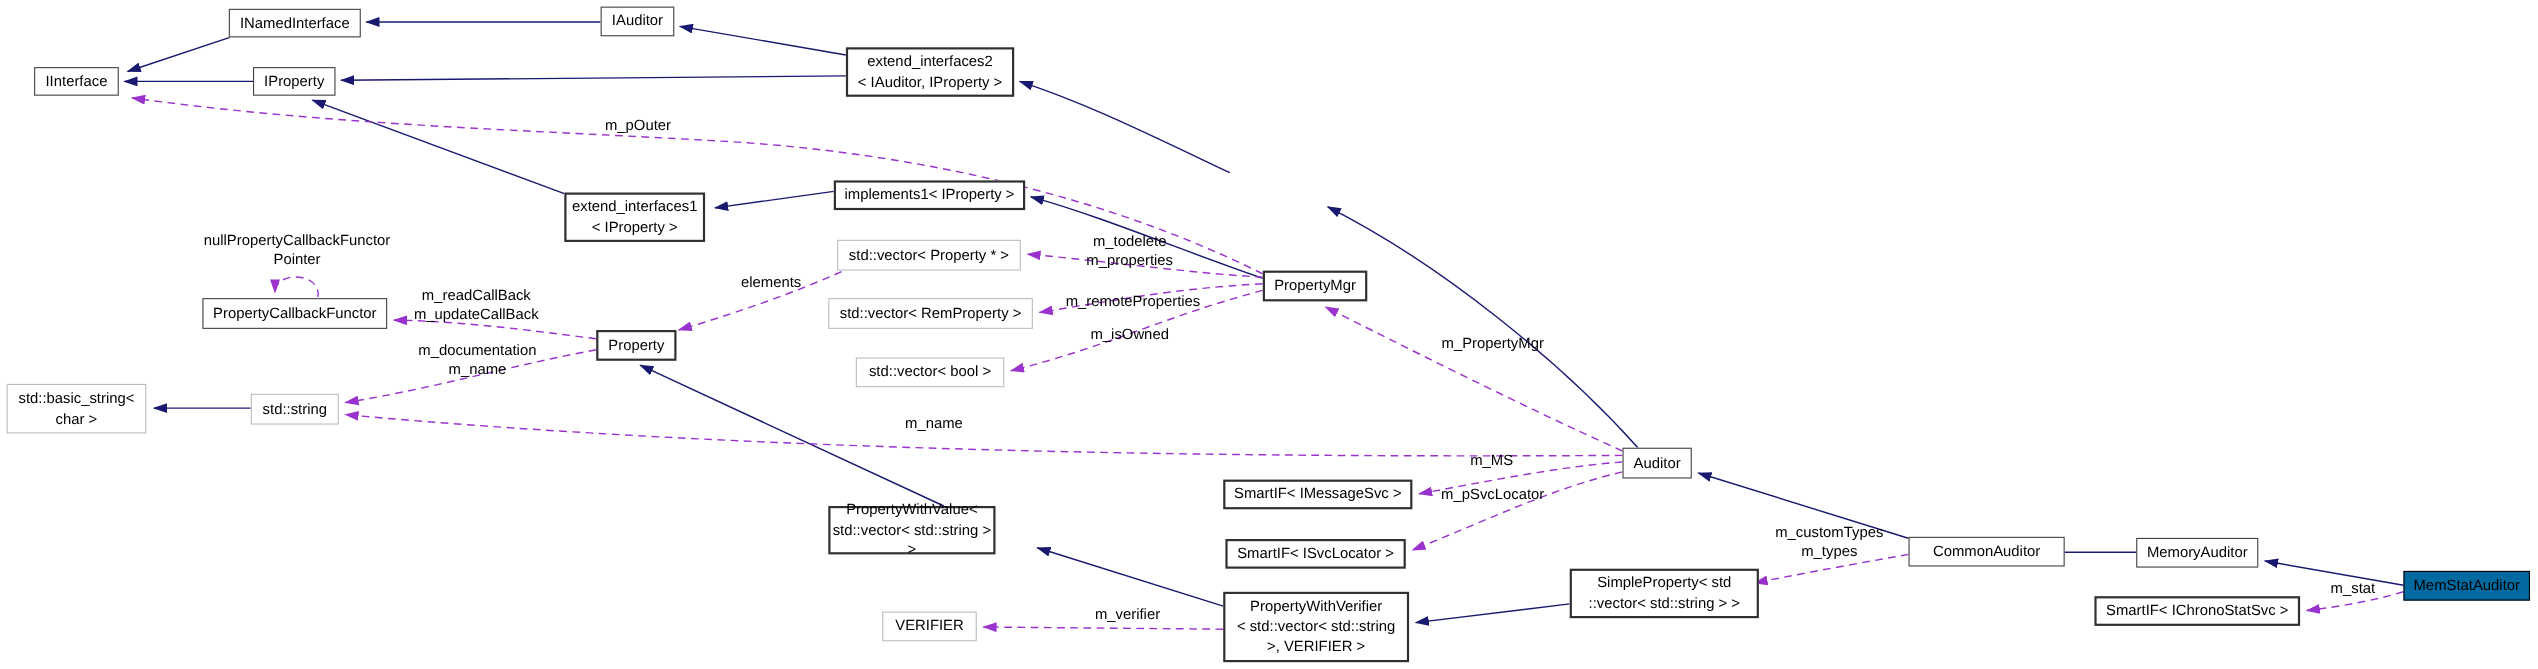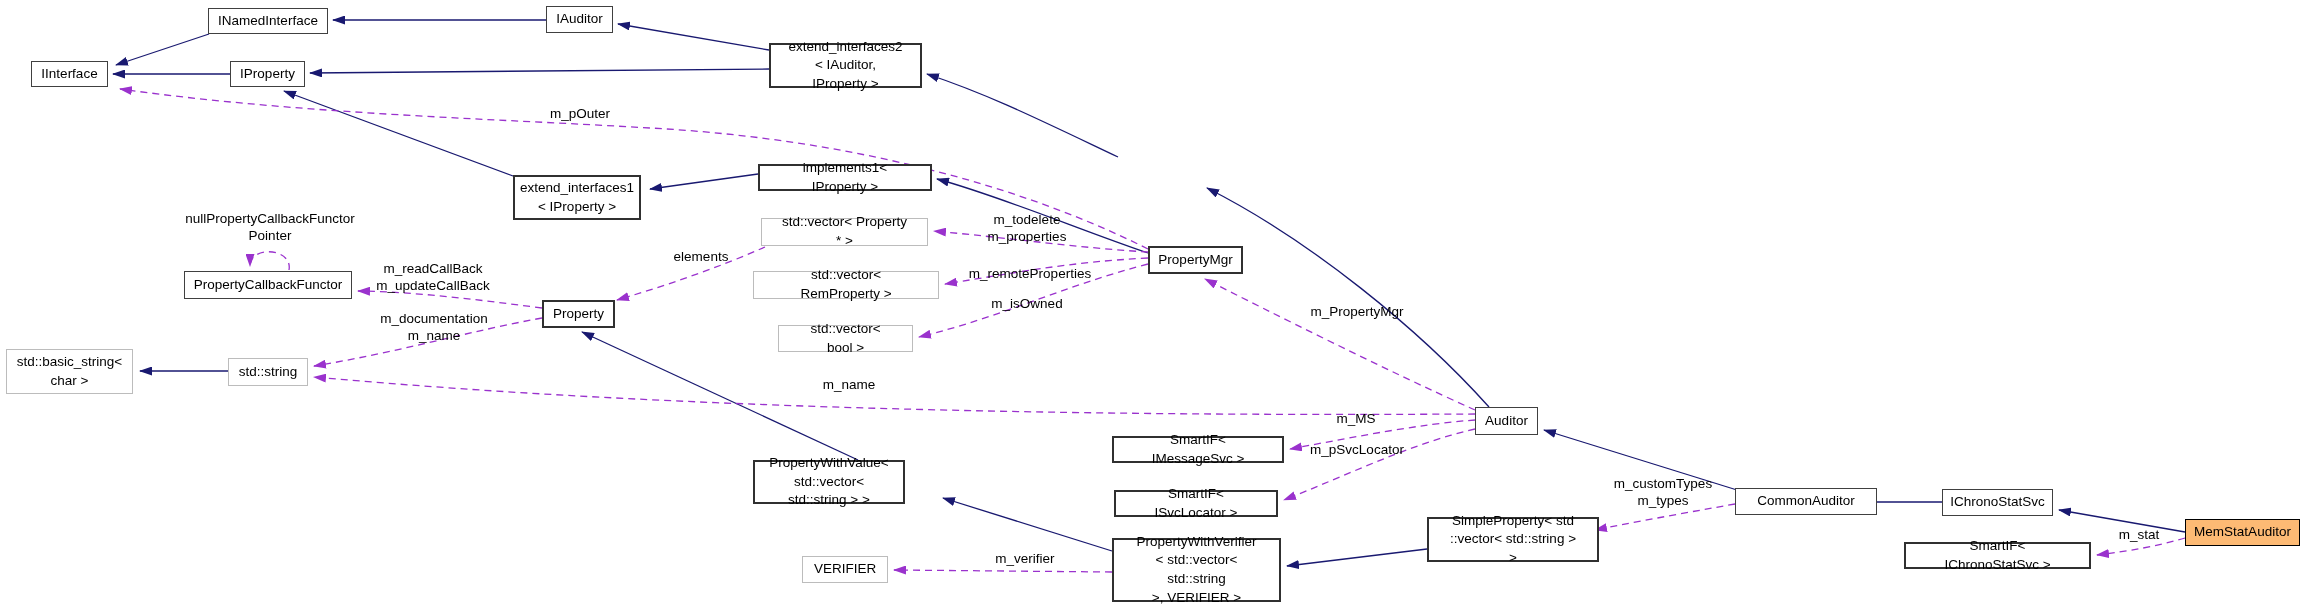--- a/index.html
+++ b/index.html
@@ -13,26 +13,26 @@
   #edges{position:absolute;left:0;top:0;width:2307px;height:608px;}
   .node{
     position:absolute;
     box-sizing:border-box;
     background:#ffffff;
     border:1.5px solid #404040;
     display:flex;align-items:center;justify-content:center;
     text-align:center;
     font-size:13.5px;line-height:1.38;color:#000000;
     white-space:pre-line;
-    padding:1px 20px;
+    padding:1px 0;
     cursor:pointer;
   }
   .node.bold{border-width:2px;border-color:#303030;}
   .node.ext{border:1.5px solid #bcbcbc;}
-  .node.current{background:#fdba74;border:1.5px solid #000000;cursor:default;}
+  .node.current{background:#0369a1;border:1.5px solid #000000;cursor:default;}
   .elabel{
     position:absolute;
     text-align:center;
     font-size:13.5px;line-height:1.25;color:#000000;
     white-space:pre-line;
     pointer-events:none;
   }
   .se{fill:none;stroke:#191970;stroke-width:1.3px;}
   .de{fill:none;stroke:#9a32cd;stroke-width:1.3px;stroke-dasharray:7 5;}
 </style>
@@ -109,21 +109,21 @@
   <div class="node ext" style="left:802px;top:556px;width:86px;height:27px">VERIFIER</div>
   <div class="node bold" style="left:1112px;top:538px;width:169px;height:64px">PropertyWithVerifier
 &lt; std::vector&lt; std::string
 &gt;, VERIFIER &gt;</div>
   <div class="node bold" style="left:1427px;top:517px;width:172px;height:45px">SimpleProperty&lt; std
 ::vector&lt; std::string &gt; &gt;</div>
   <div class="node bold" style="left:1112px;top:436px;width:172px;height:27px">SmartIF&lt; IMessageSvc &gt;</div>
   <div class="node bold" style="left:1114px;top:490px;width:164px;height:27px">SmartIF&lt; ISvcLocator &gt;</div>
   <div class="node" style="left:1475px;top:407px;width:63px;height:28px">Auditor</div>
   <div class="node" style="left:1735px;top:488px;width:142px;height:27px">CommonAuditor</div>
-  <div class="node" style="left:1942px;top:489px;width:111px;height:27px">IChronoStatSvc</div>
+  <div class="node" style="left:1942px;top:489px;width:111px;height:27px">MemoryAuditor</div>
   <div class="node current" style="left:2185px;top:519px;width:115px;height:27px">MemStatAuditor</div>
   <div class="node bold" style="left:1904px;top:542px;width:187px;height:27px">SmartIF&lt; IChronoStatSvc &gt;</div>
 
   <div class="elabel" style="left:538px;top:106px;width:84px">m_pOuter</div>
   <div class="elabel" style="left:962px;top:212px;width:130px">m_todelete
 m_properties</div>
   <div class="elabel" style="left:965px;top:266px;width:130px">m_remoteProperties</div>
   <div class="elabel" style="left:962px;top:296px;width:130px">m_isOwned</div>
   <div class="elabel" style="left:661px;top:249px;width:80px">elements</div>
   <div class="elabel" style="left:363px;top:261px;width:140px">m_readCallBack

